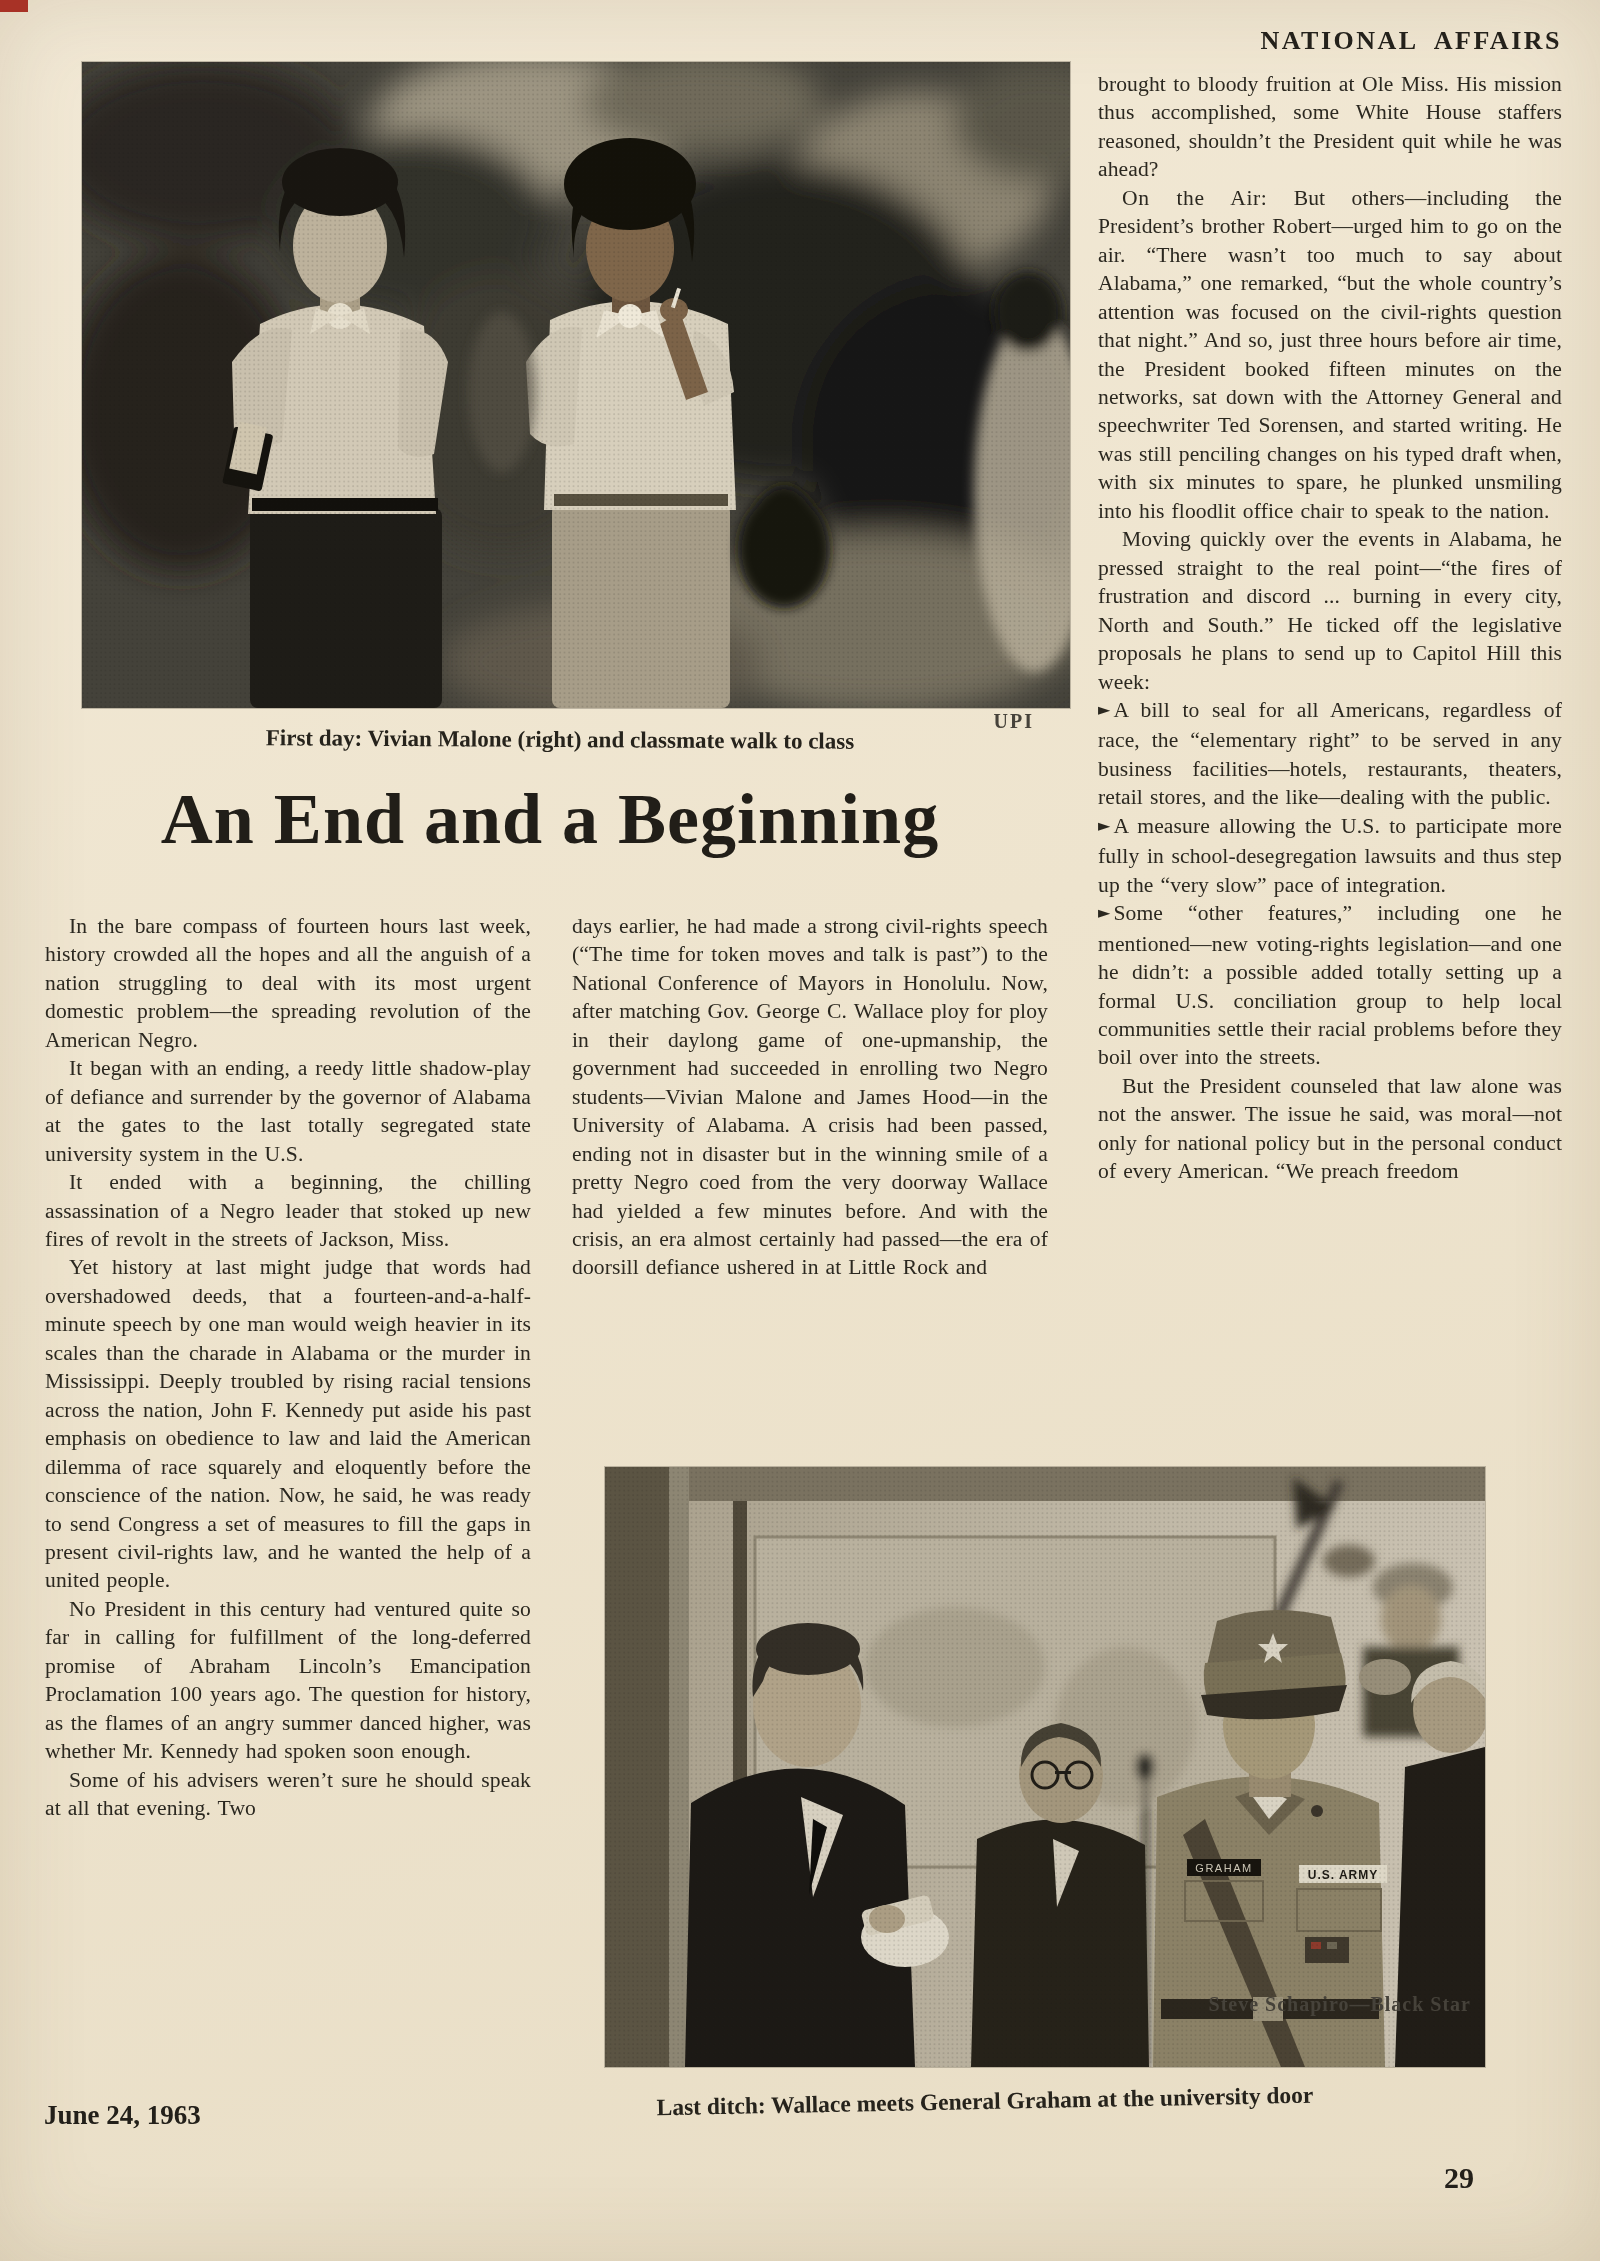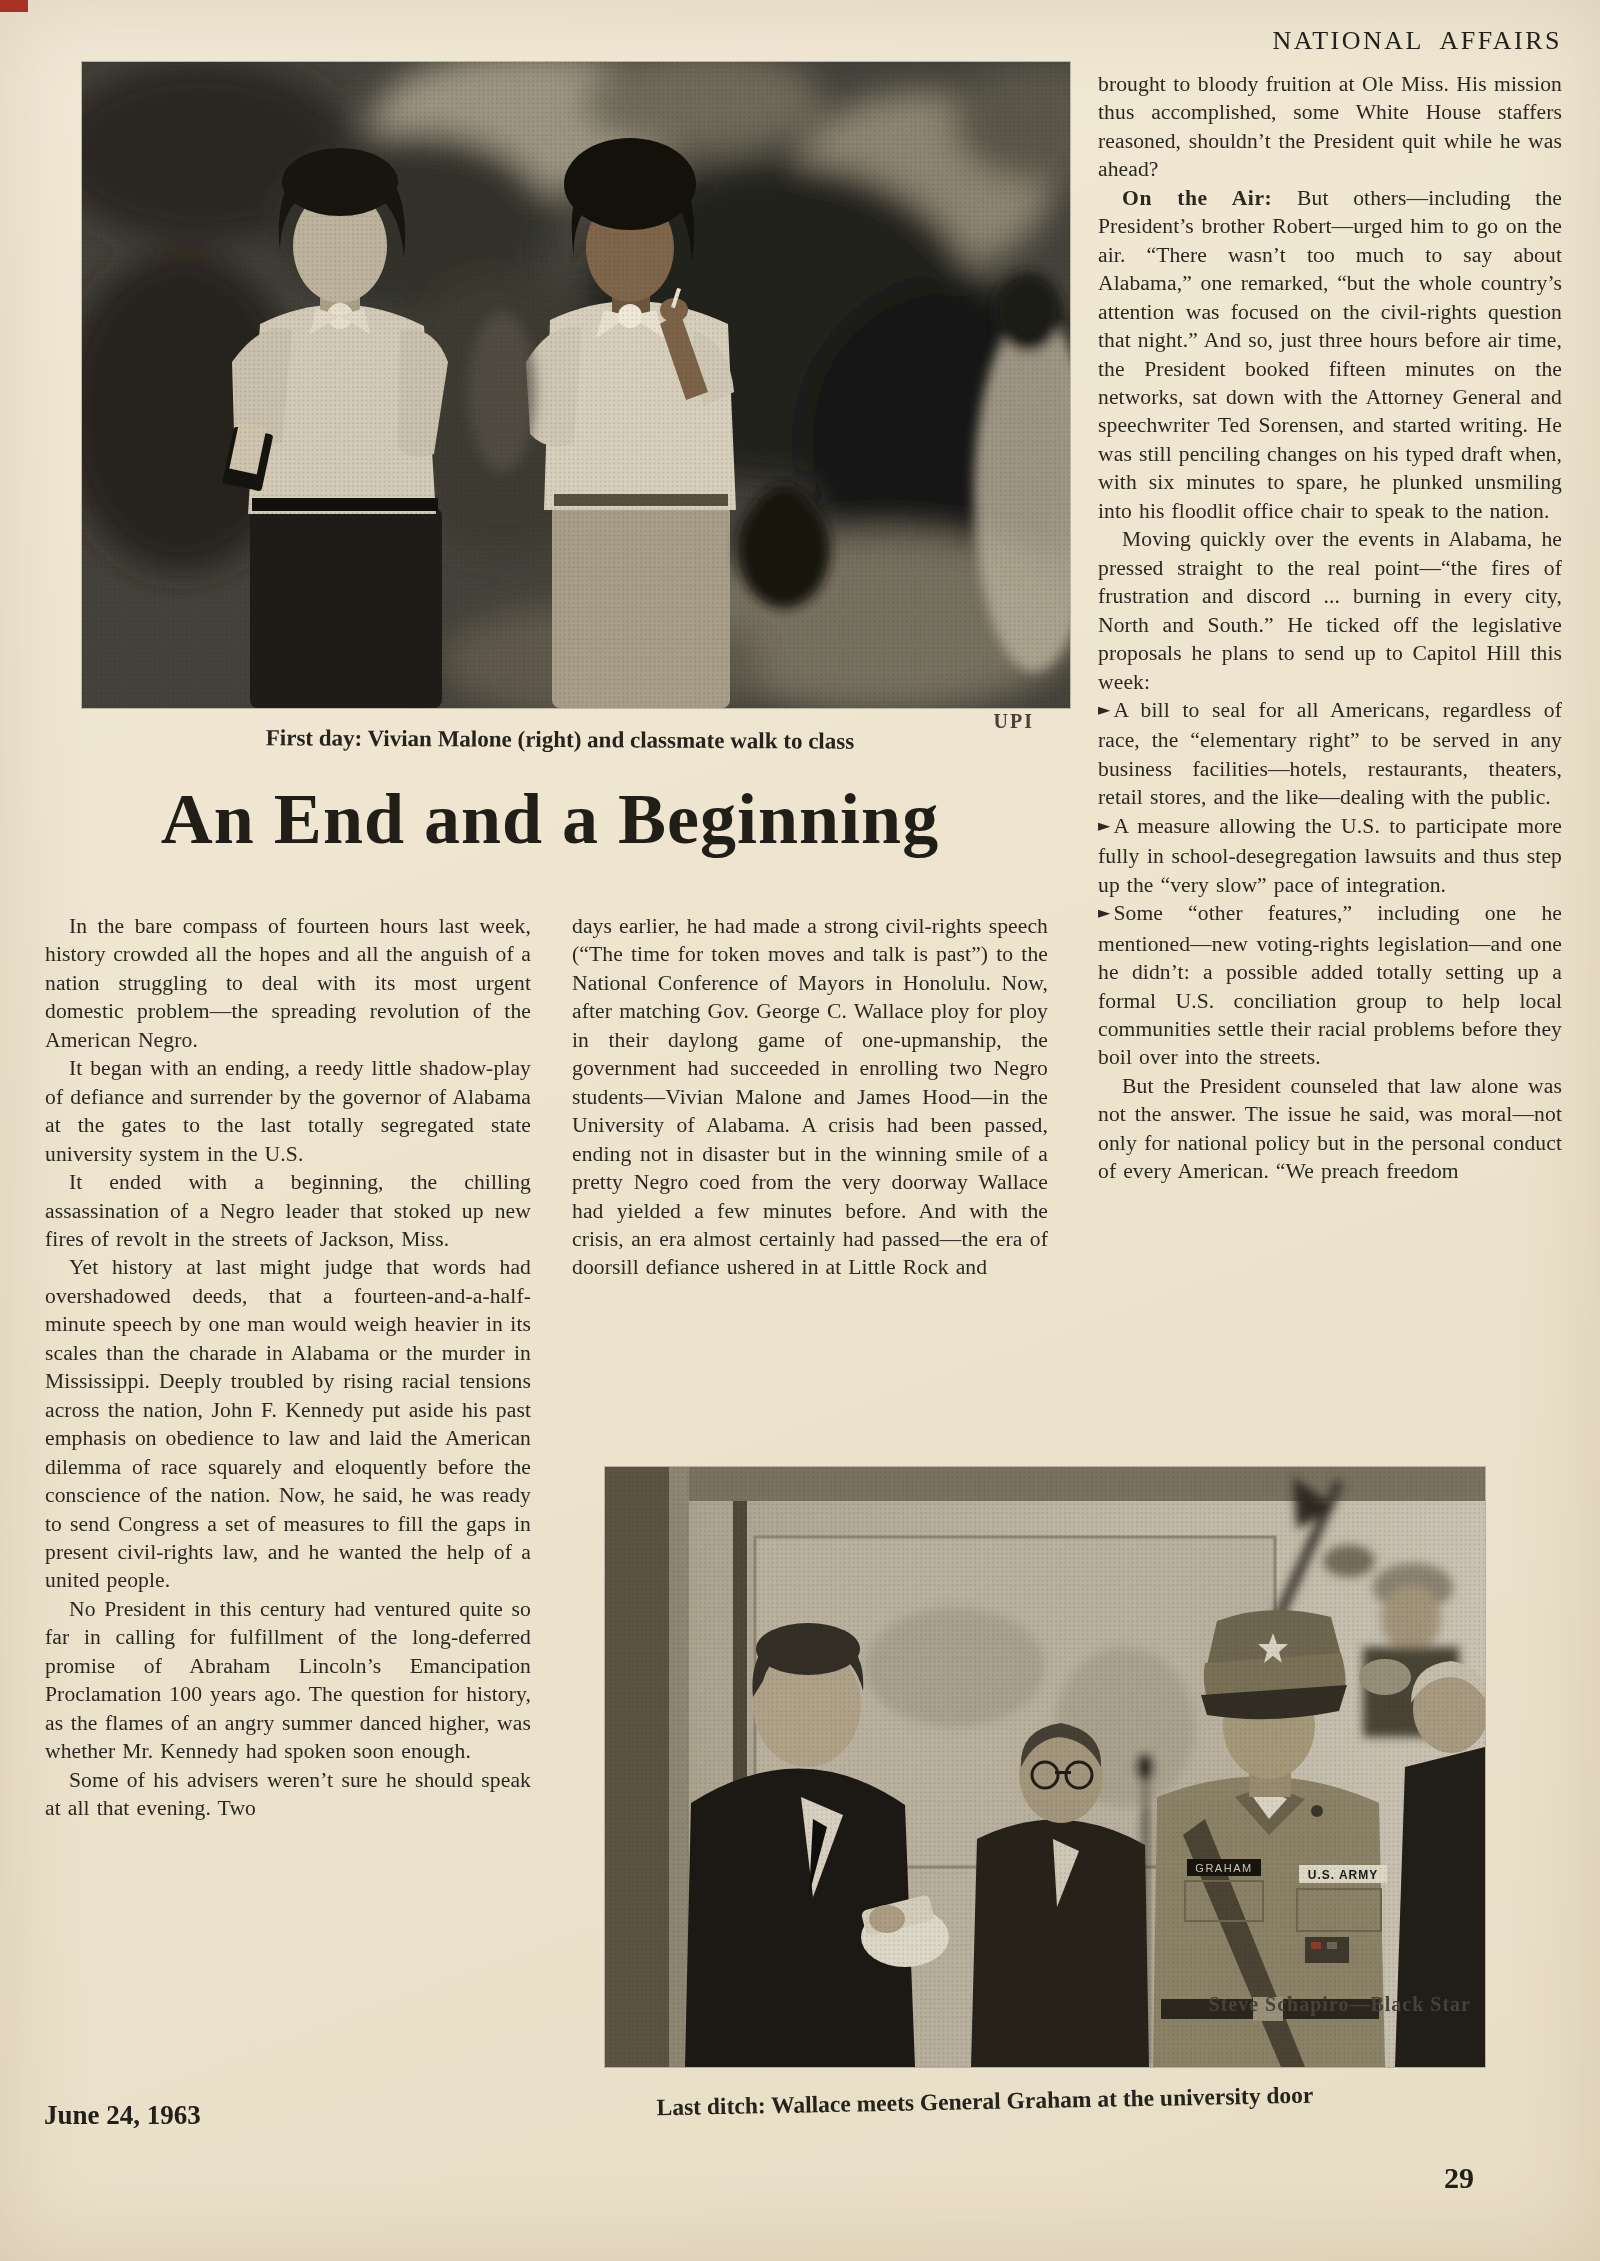--- a/index.html
+++ b/index.html
@@ -5,21 +5,21 @@
   html,body{margin:0;padding:0;background:#cfc6b0;}
   .page{
     position:relative;width:1600px;height:2261px;overflow:hidden;
     background:linear-gradient(160deg,#f2e9d6 0%,#eee4ce 45%,#e8ddc5 100%);
     box-shadow:inset 0 0 90px rgba(110,90,50,.16);
     font-family:"Liberation Serif",serif;color:#29261f;
   }
   .redmark{position:absolute;left:0;top:0;width:28px;height:12px;background:#a83226;}
   .section-header{
     position:absolute;top:26px;left:1000px;width:562px;text-align:right;
-    font-weight:normal;font-size:26px;letter-spacing:2.5px;word-spacing:9px;color:#24211b;
+    font-weight:bold;font-size:26px;letter-spacing:2.5px;word-spacing:9px;color:#24211b;
   }
   figure{margin:0;}
   .photo{position:absolute;overflow:hidden;box-shadow:0 0 0 1px rgba(40,35,25,.25);}
   .photo svg{display:block;width:100%;height:100%;}
   .photo-top{left:82px;top:62px;width:988px;height:646px;}
   .photo-bottom{left:605px;top:1467px;width:880px;height:600px;}
   .credit{font-family:"Liberation Serif",serif;font-weight:bold;color:#46423a;}
   .credit-top{position:absolute;left:82px;top:710px;width:952px;text-align:right;font-size:20px;letter-spacing:2px;}
   .credit-bottom{position:absolute;left:605px;top:1993px;width:866px;text-align:right;font-size:20px;letter-spacing:1px;}
   .caption{font-weight:bold;color:#26231c;}
@@ -31,21 +31,21 @@
   }
   .col{
     position:absolute;font-size:21.6px;line-height:28.45px;text-align:justify;
     word-spacing:1.5px;letter-spacing:.1px;hyphens:auto;overflow:hidden;color:#2b2820;
   }
   .col p{margin:0;}
   .col p.ind{text-indent:24px;}
   .col-left{left:45px;top:912px;width:486px;height:1192px;}
   .col-mid{left:572px;top:912px;width:476px;height:548px;}
   .col-right{left:1098px;top:70px;width:464px;height:1362px;}
-  .lead{font-weight:bold;letter-spacing:.6px;}
+  .lead{font-weight:normal;letter-spacing:.6px;}
   .bglyph{font-family:"DejaVu Sans",sans-serif;font-size:16px;margin-right:3px;position:relative;top:-2px;}
   .date{position:absolute;left:44px;top:2100px;font-size:27px;font-weight:bold;color:#23201a;}
   .pagenum{position:absolute;left:1444px;top:2134px;font-size:30px;font-weight:bold;color:#23201a;margin-top:27px;}
 </style>
 </head>
 <body>
 
 <div class="page">
 
   <div class="redmark"></div>

